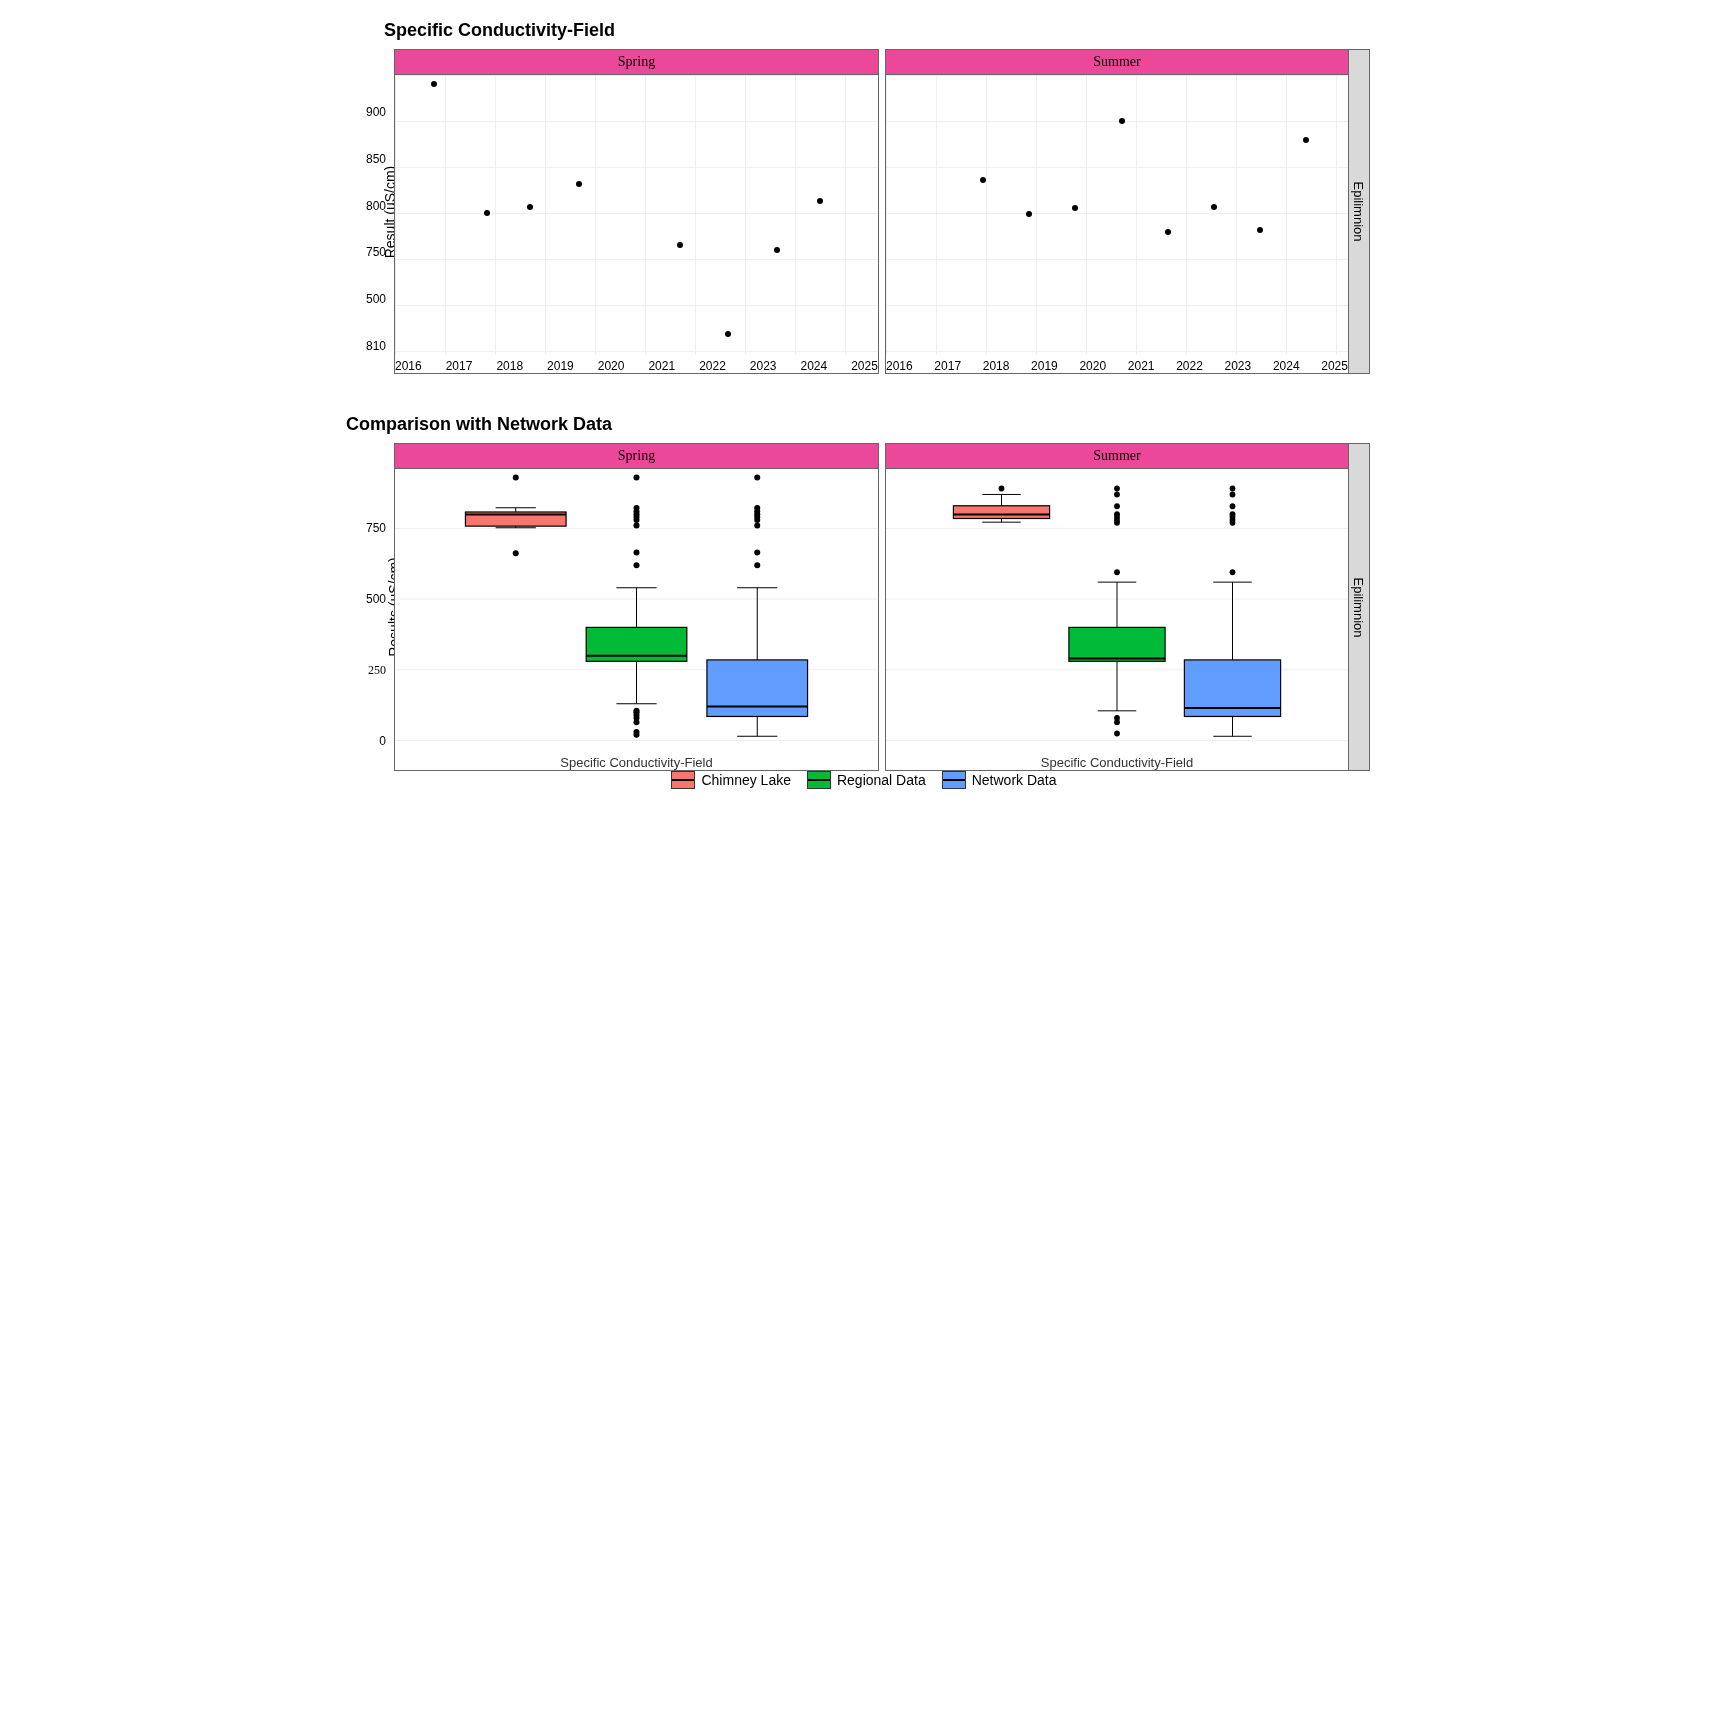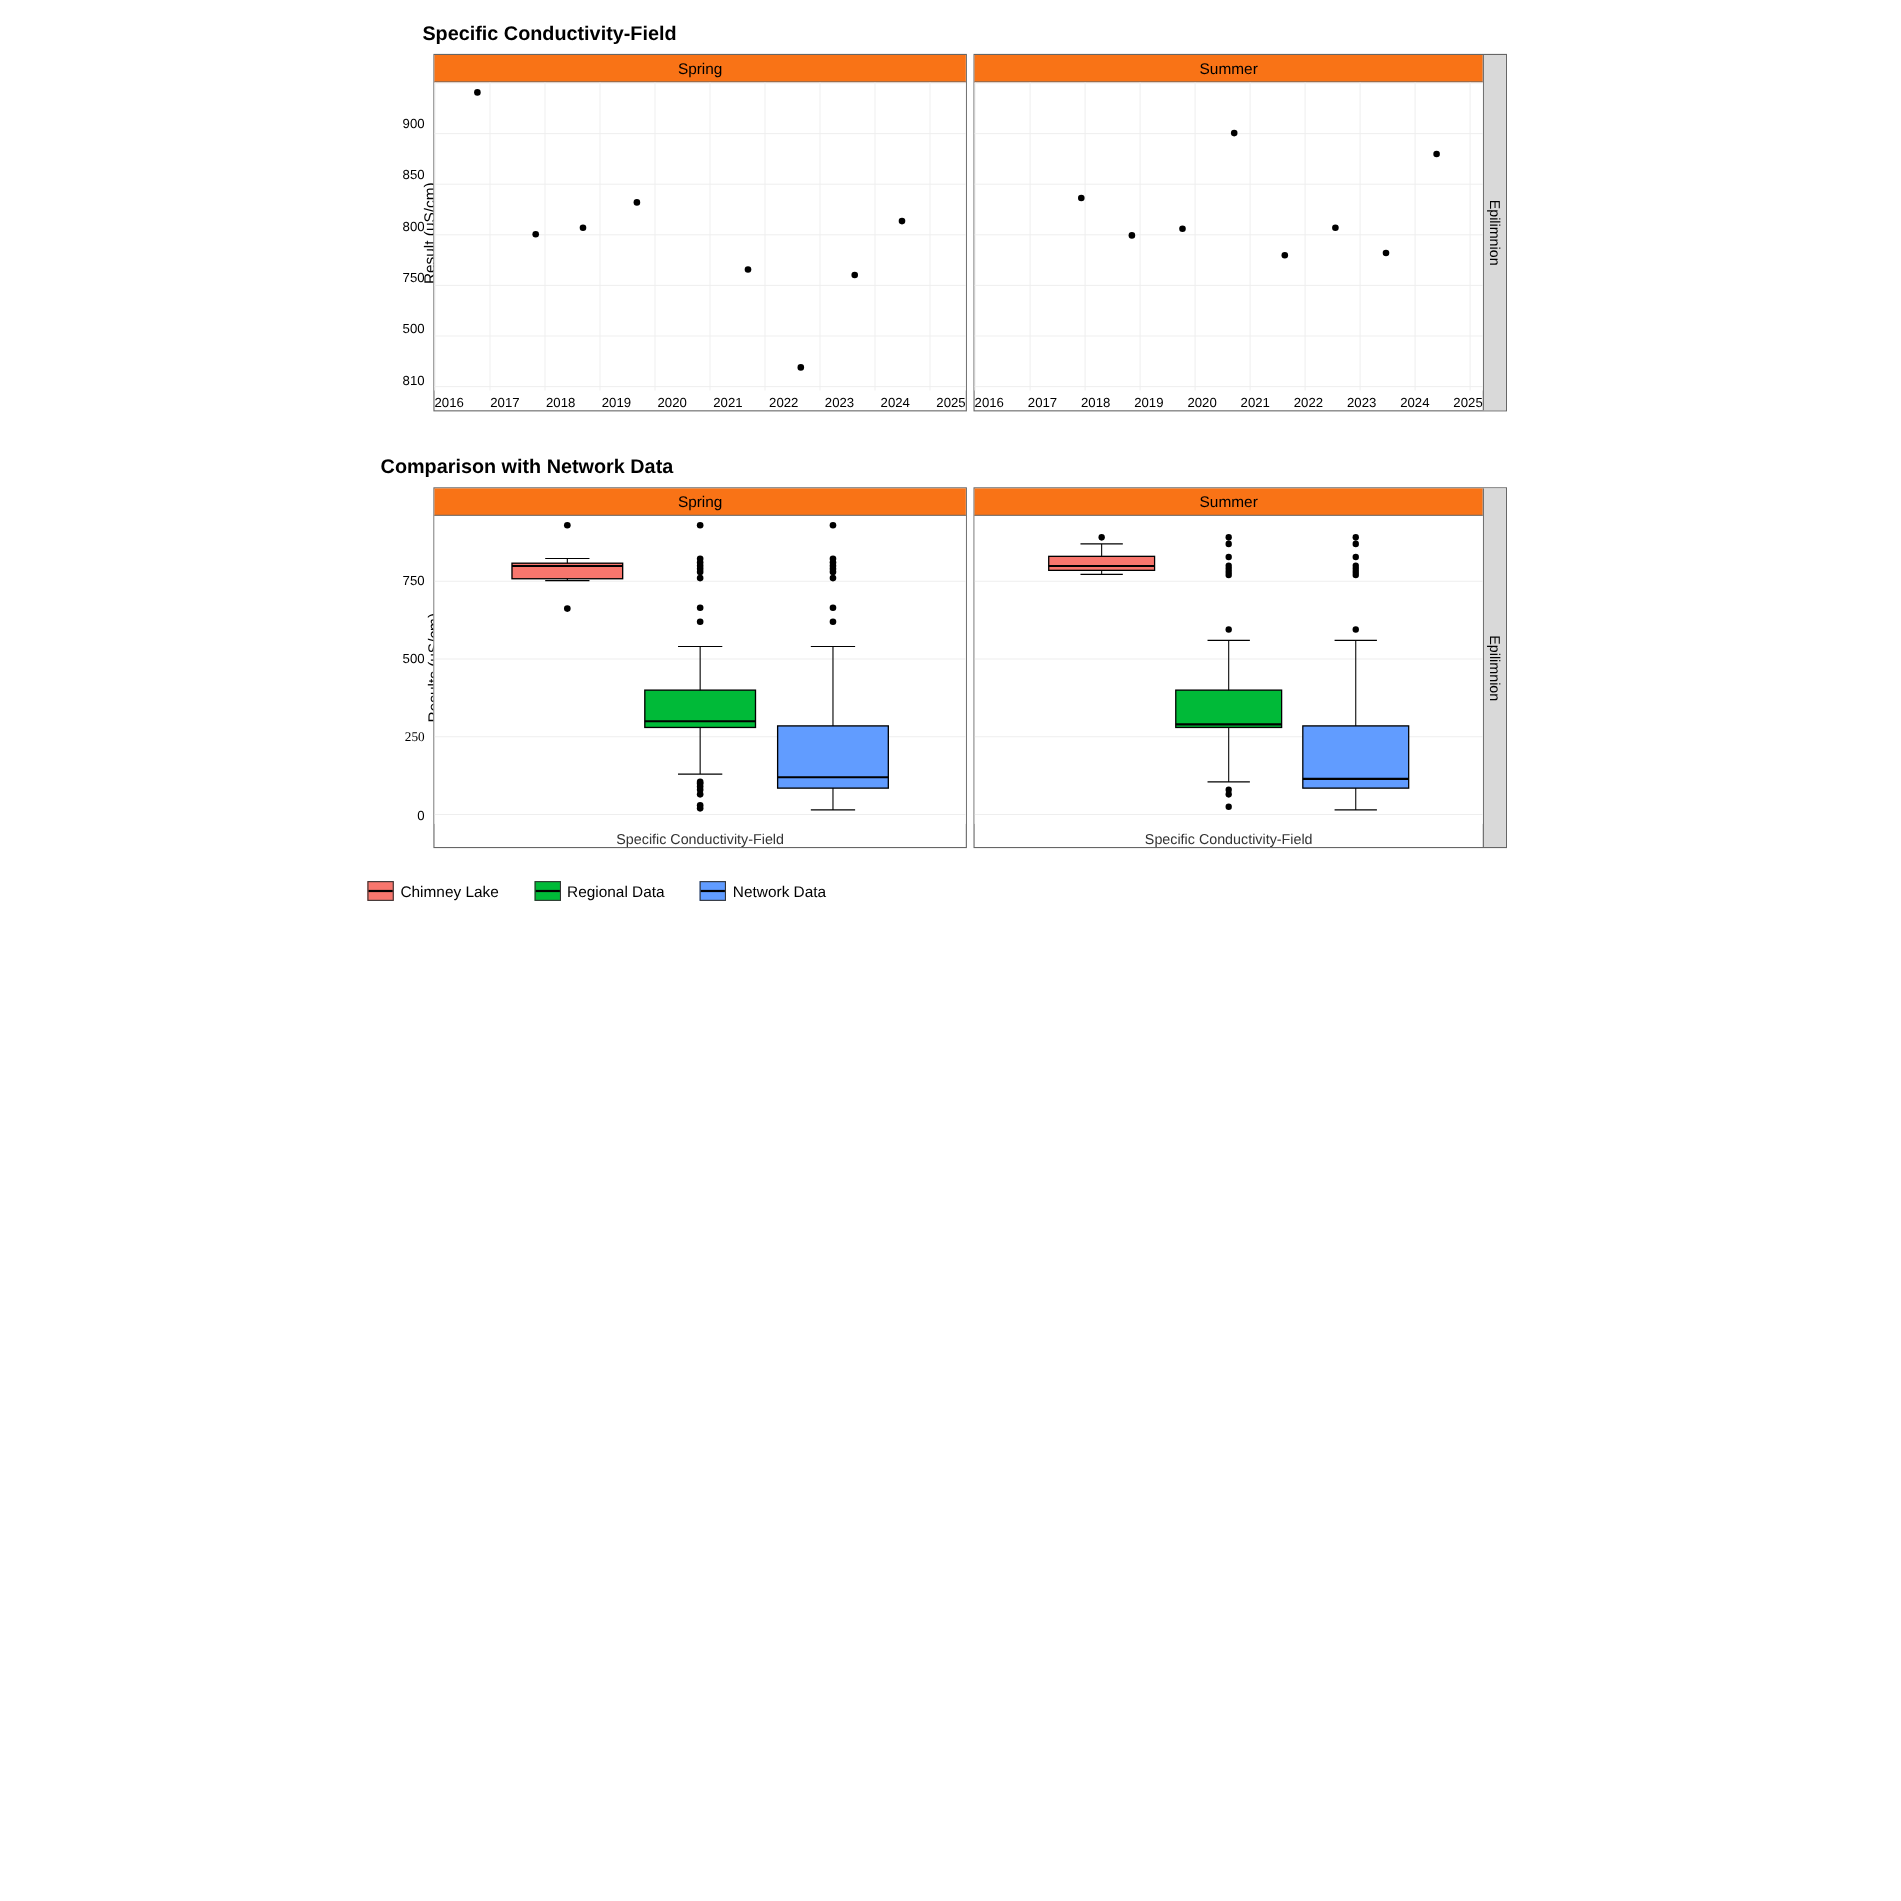--- a/index.html
+++ b/index.html
@@ -23,25 +23,26 @@
     gap: 6px;
     position: relative;
   }
   .facet-panel {
     flex: 1;
     border: 1px solid #666;
     position: relative;
     background: #fff;
   }
   .facet-header-top {
-    background: #f97316;
+    background: #ec4899;
     border-bottom: 1px solid #666;
     text-align: center;
     font-size: 14px;
     padding: 4px 0;
+    font-family: Liberation Serif, serif;
   }
   .plot-area {
     position: relative;
     height: 280px;
     background: #fff;
     background-image:
       linear-gradient(to right, #eee 1px, transparent 1px),
       linear-gradient(to bottom, #eee 1px, transparent 1px);
     background-size: 50px 46px;
   }
@@ -80,22 +81,22 @@
     padding: 4px 0 0;
   }
   .x-axis-category {
     text-align: center;
     font-size: 13px;
     padding-top: 6px;
     color: #333;
   }
   .legend {
     display: flex;
-    gap: 32px;
-    margin-top: 30px;
+    justify-content: center;
+    gap: 16px;
     font-size: 14px;
   }
   .legend-item {
     display: flex;
     align-items: center;
     gap: 6px;
   }
   .legend-swatch {
     width: 22px;
     height: 16px;

